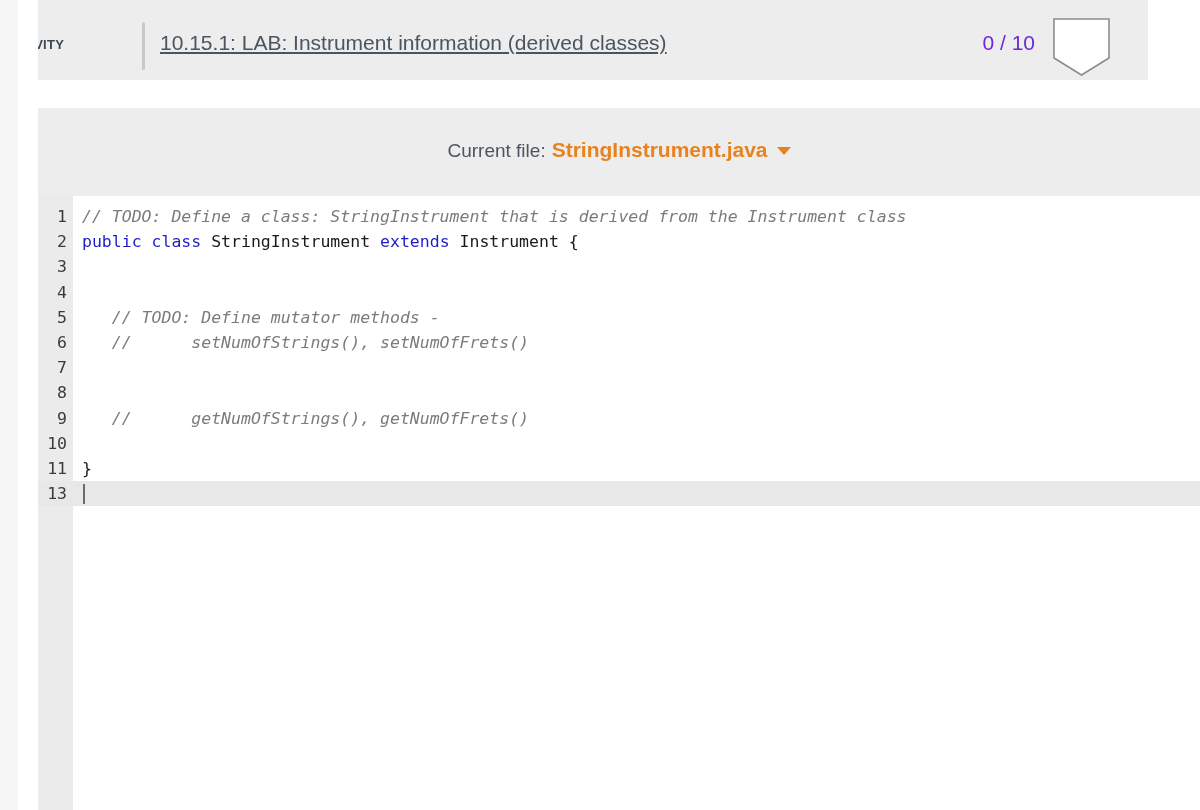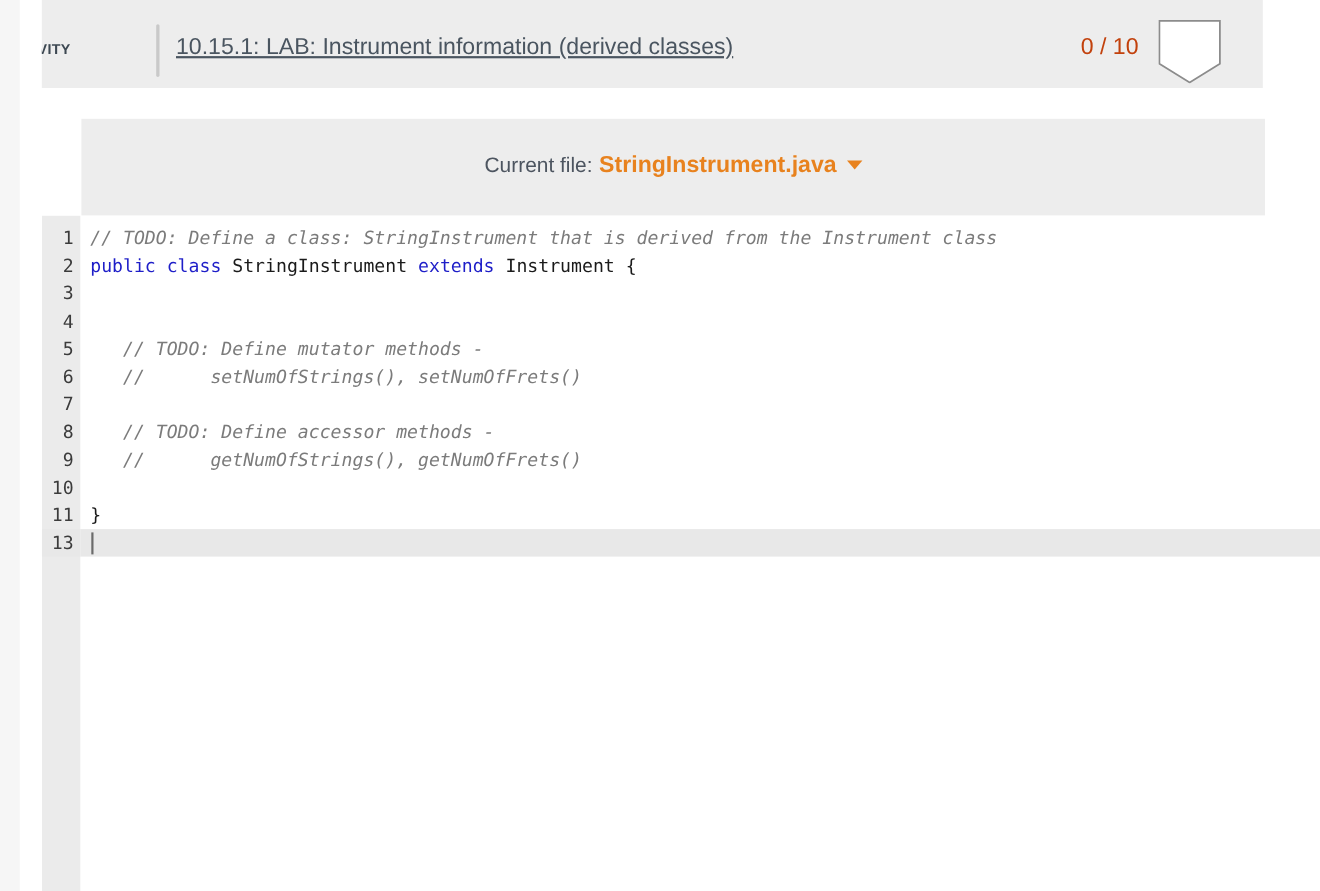--- a/index.html
+++ b/index.html
@@ -66,21 +66,21 @@
     font-size: 21px;
     color: #4a5560;
     font-weight: normal;
     white-space: nowrap;
     text-decoration: underline;
   }
   .score-text {
     position: absolute;
     right: 113px; top: 31px;
     font-size: 21px;
-    color: #c2410c;
+    color: #6d28d9;
     white-space: nowrap;
   }
   .score-badge {
     position: absolute;
     right: 38px; top: 18px;
     width: 57px; height: 58px;
   }
   .score-badge svg { display: block; }
 
   
@@ -88,24 +88,23 @@
     position: absolute;
     left: 38px; top: 80px;
     width: 1162px; height: 28px;
     background: #ffffff;
   }
 
   
   .file-bar {
     position: absolute;
     left: 38px; top: 108px;
-    width: 1076px; height: 88px;
+    width: 1162px; height: 88px;
     background: #ededed;
     overflow: hidden;
-    margin-left: 36px;
   }
   .file-label-group {
     position: absolute;
     left: 0; right: 0; top: 30px;
     text-align: center;
     white-space: nowrap;
   }
   .file-label {
     font-size: 19px;
     color: #4d5560;
@@ -231,21 +230,21 @@
   <div class="editor">
     <div class="gutter"></div>
     <div class="code-rows" id="code-rows">
         <div class="code-row"><div class="ln-bg"></div><div class="code-bg"></div><div class="ln">1</div><div class="code"><span class="tok-comment">// TODO: Define a class: StringInstrument that is derived from the Instrument class</span></div></div>
         <div class="code-row"><div class="ln-bg"></div><div class="code-bg"></div><div class="ln">2</div><div class="code"><span class="tok-keyword">public class</span><span class="tok-plain"> StringInstrument </span><span class="tok-keyword">extends</span><span class="tok-plain"> Instrument {</span></div></div>
         <div class="code-row"><div class="ln-bg"></div><div class="code-bg"></div><div class="ln">3</div></div>
         <div class="code-row"><div class="ln-bg"></div><div class="code-bg"></div><div class="ln">4</div><div class="code"></div></div>
         <div class="code-row"><div class="ln-bg"></div><div class="code-bg"></div><div class="ln">5</div><div class="code"><span class="tok-comment">   // TODO: Define mutator methods - </span></div></div>
         <div class="code-row"><div class="ln-bg"></div><div class="code-bg"></div><div class="ln">6</div><div class="code"><span class="tok-comment">   //      setNumOfStrings(), setNumOfFrets()</span></div></div>
         <div class="code-row"><div class="ln-bg"></div><div class="code-bg"></div><div class="ln">7</div><div class="code"></div></div>
-        <div class="code-row"><div class="ln-bg"></div><div class="code-bg"></div><div class="ln">8</div><div class="code"><span class="tok-comment">   // TODO: Define accessor methods - </span></div></div>
+        <div class="code-row"><div class="ln-bg"></div><div class="code-bg"></div><div class="ln">8</div></div>
         <div class="code-row"><div class="ln-bg"></div><div class="code-bg"></div><div class="ln">9</div><div class="code"><span class="tok-comment">   //      getNumOfStrings(), getNumOfFrets()</span></div></div>
         <div class="code-row"><div class="ln-bg"></div><div class="code-bg"></div><div class="ln">10</div><div class="code"></div></div>
         <div class="code-row"><div class="ln-bg"></div><div class="code-bg"></div><div class="ln">11</div><div class="code"><span class="tok-plain">}</span></div></div>
         <div class="code-row active"><div class="ln-bg"></div><div class="code-bg"></div><div class="ln">13</div><div class="code"></div><div class="caret"></div></div>
       </div>
   </div>
 
 </div>
 
 </body></html>

